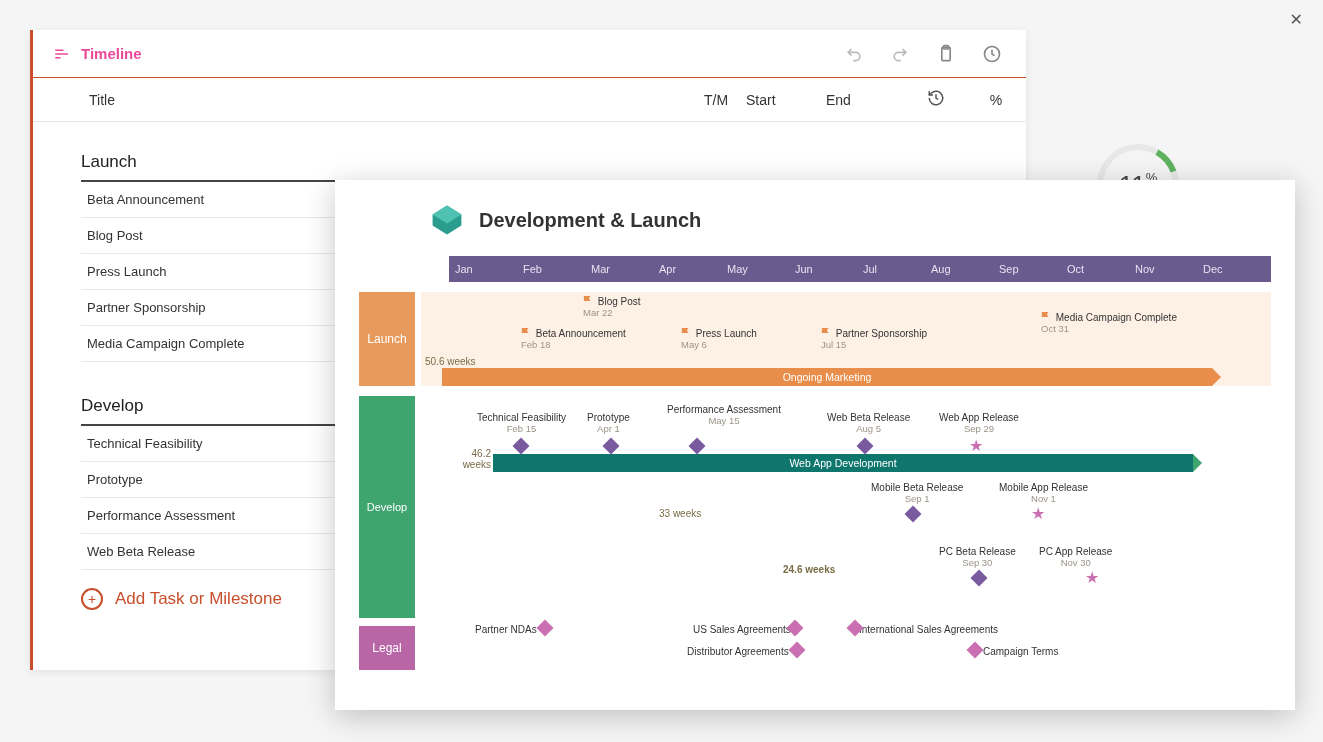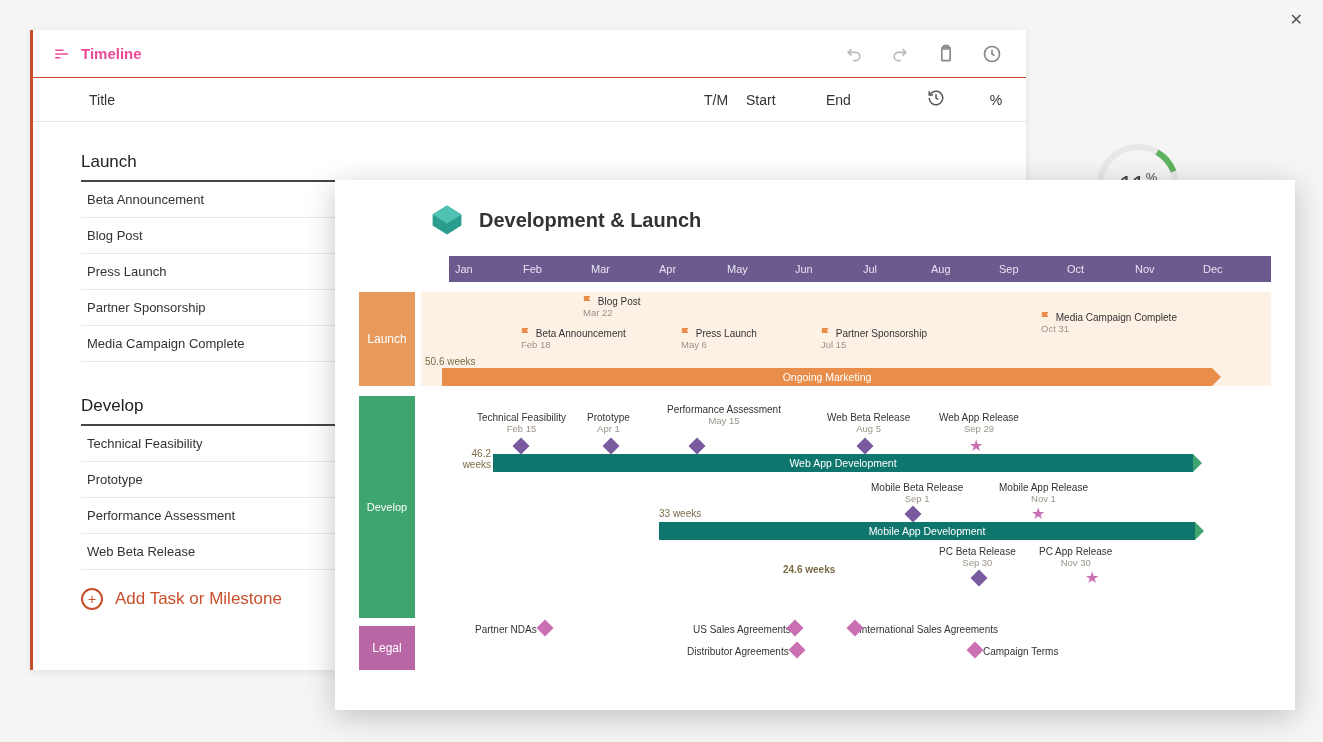--- a/index.html
+++ b/index.html
@@ -377,21 +377,20 @@
     <div class="mlabel" style="left:228px; top:156px;"><span>Prototype</span><span class="date">Apr 1</span></div>
     <div class="diamond d-purple" style="left:246px; top:184px;"></div>
     <div class="mlabel" style="left:308px; top:148px;"><span>Performance Assessment</span><span class="date">May 15</span></div>
     <div class="diamond d-purple" style="left:332px; top:184px;"></div>
     <div class="mlabel" style="left:468px; top:156px;"><span>Web Beta Release</span><span class="date">Aug 5</span></div>
     <div class="diamond d-purple" style="left:500px; top:184px;"></div>
     <div class="mlabel" style="left:580px; top:156px;"><span>Web App Release</span><span class="date">Sep 29</span></div>
     <div class="star" style="left:610px; top:180px;">★</div>
 
     <div class="dur" style="left:300px; top:252px;">33 weeks</div>
-    <div class="bar green arrow" style="left:300px; top:266px; width:536px;">Mobile App Development</div>
     <div class="mlabel" style="left:512px; top:226px;"><span>Mobile Beta Release</span><span class="date">Sep 1</span></div>
     <div class="diamond d-purple" style="left:548px; top:252px;"></div>
     <div class="mlabel" style="left:640px; top:226px;"><span>Mobile App Release</span><span class="date">Nov 1</span></div>
     <div class="star" style="left:672px; top:248px;">★</div>
 
     <div class="dur" style="left:424px; top:308px;font-weight:bold;">24.6 weeks</div>
     <div class="mlabel" style="left:580px; top:290px;"><span>PC Beta Release</span><span class="date">Sep 30</span></div>
     <div class="diamond d-purple" style="left:614px; top:316px;"></div>
     <div class="mlabel" style="left:680px; top:290px;"><span>PC App Release</span><span class="date">Nov 30</span></div>
     <div class="star" style="left:726px; top:312px;">★</div>

